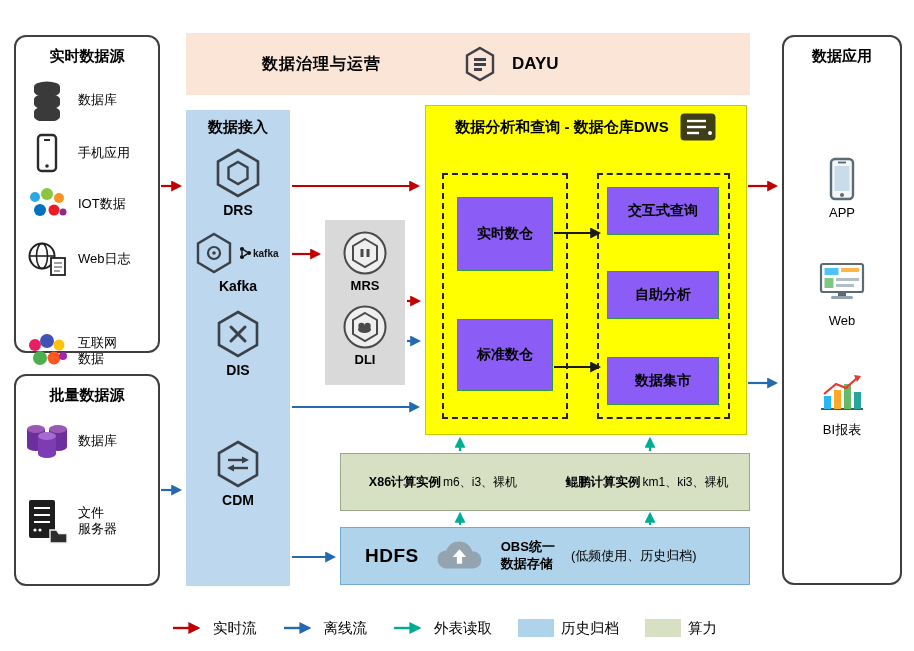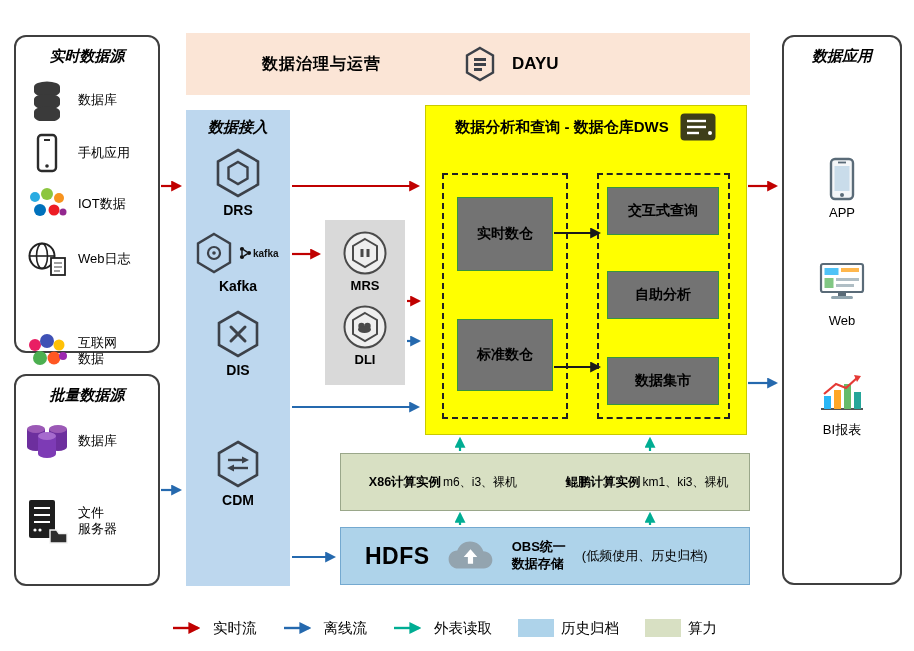--- a/index.html
+++ b/index.html
@@ -1,48 +1,48 @@
 <!DOCTYPE html>
 <html><head>
 <meta charset="utf-8">
 <style>
   * { margin:0; padding:0; box-sizing:border-box; }
   body { background:#fff; font-family:"Liberation Sans","DejaVu Sans",sans-serif; color:#000; }
   .stage { position:relative; width:914px; height:651px; background:#fff; overflow:hidden; }
 
   .rbox { position:absolute; background:#fff; border:2px solid #3f3f3f; border-radius:12px; }
-  .btitle { font-weight:bold; font-size:15px; text-align:center; padding-top:10px;font-style:italic; }
+  .btitle { font-weight:bold; font-size:15px; text-align:center; padding-top:10px; }
 
   .row { position:absolute; left:8px; width:130px; display:flex; align-items:center; gap:8px; }
   .icn { width:46px; display:flex; justify-content:center; align-items:center; flex:0 0 46px; }
   .lbl { font-size:13px; line-height:1.25; }
   .pre { white-space:pre-line; }
 
   .banner { position:absolute; left:186px; top:33px; width:564px; height:62px; background:#fbe5d6; }
   .banner-title { position:absolute; left:76px; top:21px; font-weight:bold; font-size:16px; letter-spacing:1px; }
   .dayu { position:absolute; left:278px; top:13px; display:flex; align-items:center; gap:16px; }
   .dayu-text { font-weight:bold; font-size:17px; }
 
   .access { position:absolute; left:186px; top:110px; width:104px; height:476px; background:#bdd7ee; }
   .graybox { position:absolute; left:325px; top:220px; width:80px; height:165px; background:#d9d9d9; }
   .svc-icon { position:absolute; left:0; width:100%; display:flex; justify-content:center; }
   .svc-label { position:absolute; left:0; width:100%; text-align:center; font-weight:bold; font-size:14px; }
 
   .dws { position:absolute; left:425px; top:105px; width:322px; height:330px; background:#ffff00; border:1px solid #c9c900; }
   .dws-title { position:absolute; top:6px; left:0; width:100%; display:flex; justify-content:center; align-items:center; gap:10px; font-weight:bold; font-size:15px; }
   .dashed { position:absolute; border:2px dashed #222; }
-  .gmod { position:absolute; background:#737373; border:1px solid #36953f; display:flex; align-items:center; justify-content:center; font-weight:bold; font-size:14px; }
+  .gmod { position:absolute; background:#8b5cf6; border:1px solid #36953f; display:flex; align-items:center; justify-content:center; font-weight:bold; font-size:14px; }
 
   .compute { position:absolute; left:340px; top:453px; width:410px; height:58px; background:#d8e0c3; border:1px solid #9aa78a; display:flex; }
   .compute-col { flex:1; display:flex; flex-direction:row; justify-content:center; align-items:center; gap:2px; }
   .compute-title { font-weight:bold; font-size:12.5px; }
   .compute-sub { font-size:12px; }
 
   .hdfs { position:absolute; left:340px; top:527px; width:410px; height:58px; background:#aed3ea; border:1px solid #74a9d0; display:flex; align-items:center; padding-left:24px; gap:16px; }
-  .hdfs-label { font-weight:bold; font-size:23px; letter-spacing:0.5px; }
+  .hdfs-label { font-weight:bold; font-size:19px; letter-spacing:0.5px; }
   .obs-title { font-weight:bold; font-size:13px; line-height:1.3; }
   .obs-note { font-size:13px; }
 
   .legend { position:absolute; left:172px; top:615px; height:26px; display:flex; align-items:center; gap:26px; }
   .legend-item { display:flex; align-items:center; gap:7px; }
   .legend-label { font-size:14.5px; }
   .swatch { width:36px; height:18px; display:inline-block; }
 
   .overlay { position:absolute; left:0; top:0; z-index:50; pointer-events:none; }
   .kgrp { display:flex; align-items:center; gap:4px; }

